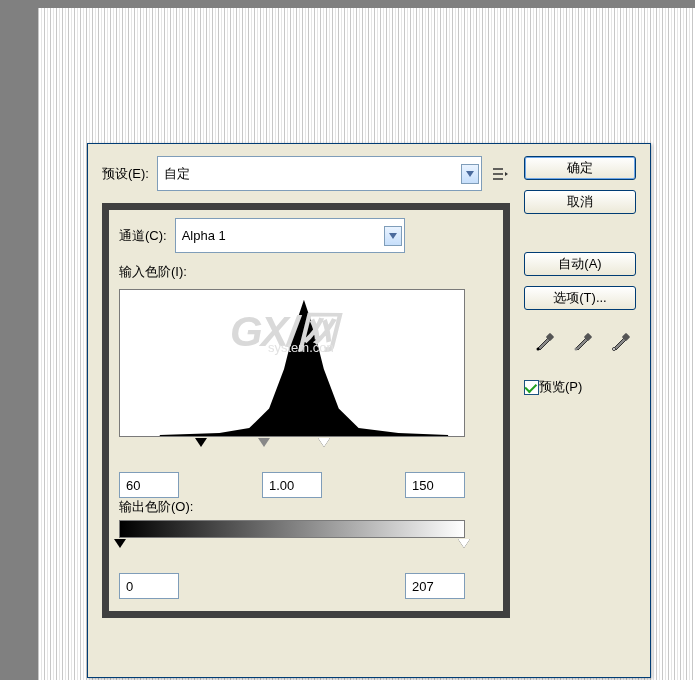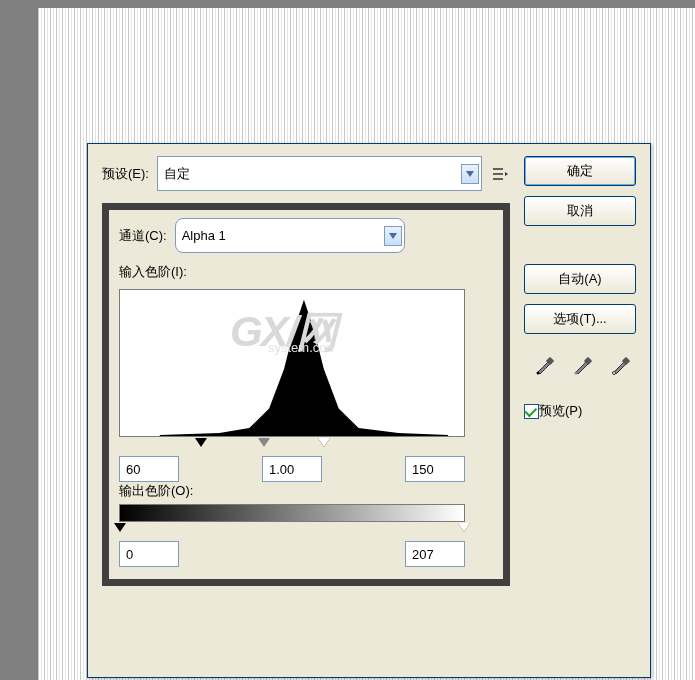--- a/index.html
+++ b/index.html
@@ -73,37 +73,37 @@
     display: flex; align-items: center; justify-content: center;
     cursor: pointer;
   }
   .combo .combo-arrow svg { width: 8px; height: 6px; }
   .preset-menu-icon {
     width: 20px; height: 20px;
     display: flex; align-items: center; justify-content: center;
     cursor: pointer;
   }
   .button {
-    height: 30px;
+    height: 24px;
     border: 1px solid #003c74;
     background: linear-gradient(to bottom, #fff, #ece9d8);
     border-radius: 3px;
     display: flex; align-items: center; justify-content: center;
     cursor: pointer;
     font-size: 13px;
   }
   .button.default { box-shadow: inset 0 0 0 1px #6fa7e8; }
   .fieldset {
     border: 7px solid #404040;
     padding: 10px 10px 12px 10px;
     position: relative;
     margin-top: 6px;
   }
   .channel-row { display: flex; align-items: center; gap: 8px; margin-bottom: 10px; margin-top: -2px; }
-  .channel-row .combo { width: 230px; flex: none; border-radius: 8px; }
+  .channel-row .combo { width: 230px; flex: none; }
   .hist-label { margin-bottom: 8px; }
   .histogram {
     width: 346px; height: 148px;
     border: 1px solid #7a7a7a;
     background: #fff;
     position: relative;
     overflow: hidden;
   }
   .histogram svg { width: 100%; height: 100%; display: block; }
   .watermark {
@@ -123,21 +123,21 @@
     position: absolute; top: 0; width: 0; height: 0;
     border-left: 6px solid transparent;
     border-right: 6px solid transparent;
     transform: translateX(-6px);
     cursor: pointer;
   }
   .tri.black { border-top: 9px solid #000; }
   .tri.gray  { border-top: 9px solid #888; }
   .tri.white { border-top: 9px solid #fff; filter: drop-shadow(0 0 0.5px #000); }
   .triple-inputs {
-    display: flex; justify-content: space-between; width: 346px; margin-top: 6px;
+    display: flex; justify-content: space-between; width: 346px; margin-top: 22px;
   }
   .num-input {
     width: 60px; height: 26px;
     border: 1px solid #7f9db9;
     background: #fff; padding: 0 6px;
     display: flex; align-items: center;
   }
   .out-label { margin-top: 0; margin-bottom: 4px; }
   .gradient-bar {
     width: 346px; height: 18px;

